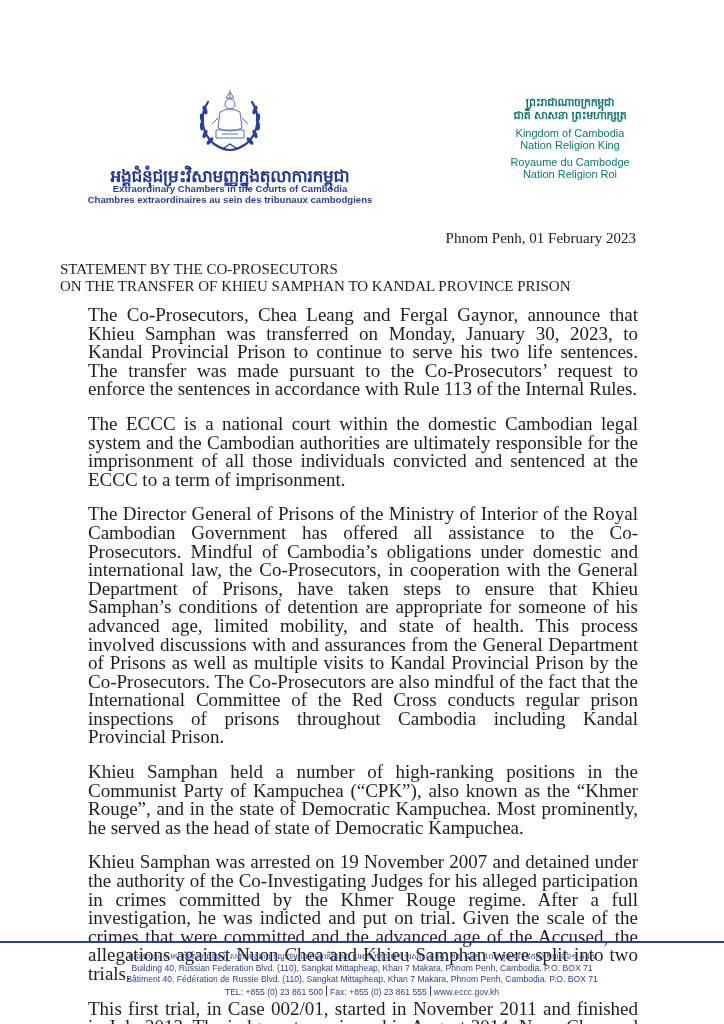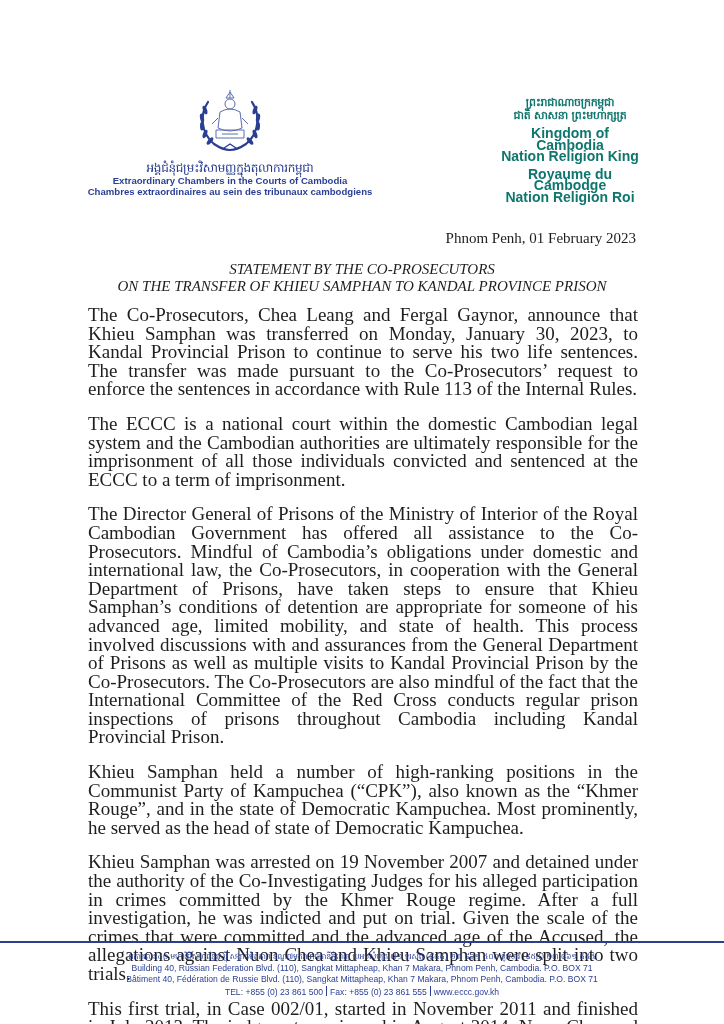--- a/index.html
+++ b/index.html
@@ -2,32 +2,32 @@
 <html><head>
 <meta charset="utf-8">
 <style>
   html, body { margin: 0; padding: 0; background: #ffffff; }
   body { width: 724px; height: 1024px; position: relative; overflow: hidden; font-family: "Liberation Serif", serif; color: #1e1e1e; }
 
   .header { position: absolute; left: 0; top: 0; width: 724px; height: 200px; }
 
   .logo-block { position: absolute; left: 60px; top: 88px; width: 340px; text-align: center; }
   .logo-emblem { width: 72px; height: 66px; margin: 0 auto; display: block; }
-  .khmer-title { font-family: "DejaVu Sans", sans-serif; font-weight: normal; color: #22388c; font-size: 12px; line-height: 13px; margin-top: 8px; letter-spacing: -0.3px; }
+  .khmer-title { font-family: "DejaVu Sans", sans-serif; font-weight: bold; color: #22388c; font-size: 17px; line-height: 13px; margin-top: 16px; letter-spacing: -0.3px; }
   .eccc-en { font-family: Liberation Sans, sans-serif; font-weight: bold; color: #2a3f94; font-size: 9.6px; line-height: 11px; }
   .eccc-fr { font-family: "Liberation Sans", sans-serif; font-weight: bold; color: #2a3f94; font-size: 9.6px; line-height: 11px; }
 
   .kingdom-block { position: absolute; left: 500px; top: 96px; width: 140px; text-align: center; color: #0f766e; }
   .kh-line { font-family: "DejaVu Sans", sans-serif; font-weight: bold; font-size: 11px; line-height: 13px; letter-spacing: -0.3px; }
-  .kd-line { font-family: "Liberation Sans", sans-serif; font-weight: bold; font-size: 14px; line-height: 11.5px; }
+  .kd-line { font-family: "Liberation Sans", sans-serif; font-weight: normal; font-size: 11px; line-height: 11.5px; }
   .gap-sm { height: 6px; }
 
   .date-line { position: absolute; right: 88px; top: 230px; font-size: 15px; margin-left: 44px; }
 
-  .title-block { position: absolute; left: 60px; width: 604px; top: 261px; text-align: center; font-size: 15px; line-height: 17px; font-style: italic; }
+  .title-block { position: absolute; left: 60px; width: 604px; top: 261px; font-size: 15px; line-height: 17px; }
 
   .body-text { position: absolute; left: 88px; width: 550px; top: 306px; font-size: 19px; line-height: 18.6px; text-align: justify; }
   .body-text p { margin: 0 0 16px 0; }
 
   .footer-line { position: absolute; left: 0; top: 941px; width: 724px; height: 2px; background: #2b3f8f; }
   .footer { position: absolute; left: 0; top: 951px; width: 724px; text-align: center; color: #2a3f94; font-family: "Liberation Sans", sans-serif; font-size: 8.6px; line-height: 11.5px; }
   .footer .fkh { font-family: "DejaVu Sans", sans-serif; font-size: 7.8px; letter-spacing: -0.2px; }
   .footer .sep { display: inline-block; width: 1px; height: 10px; background: #2a3f94; vertical-align: -1px; margin: 0 3px; }
 </style>
 </head>

